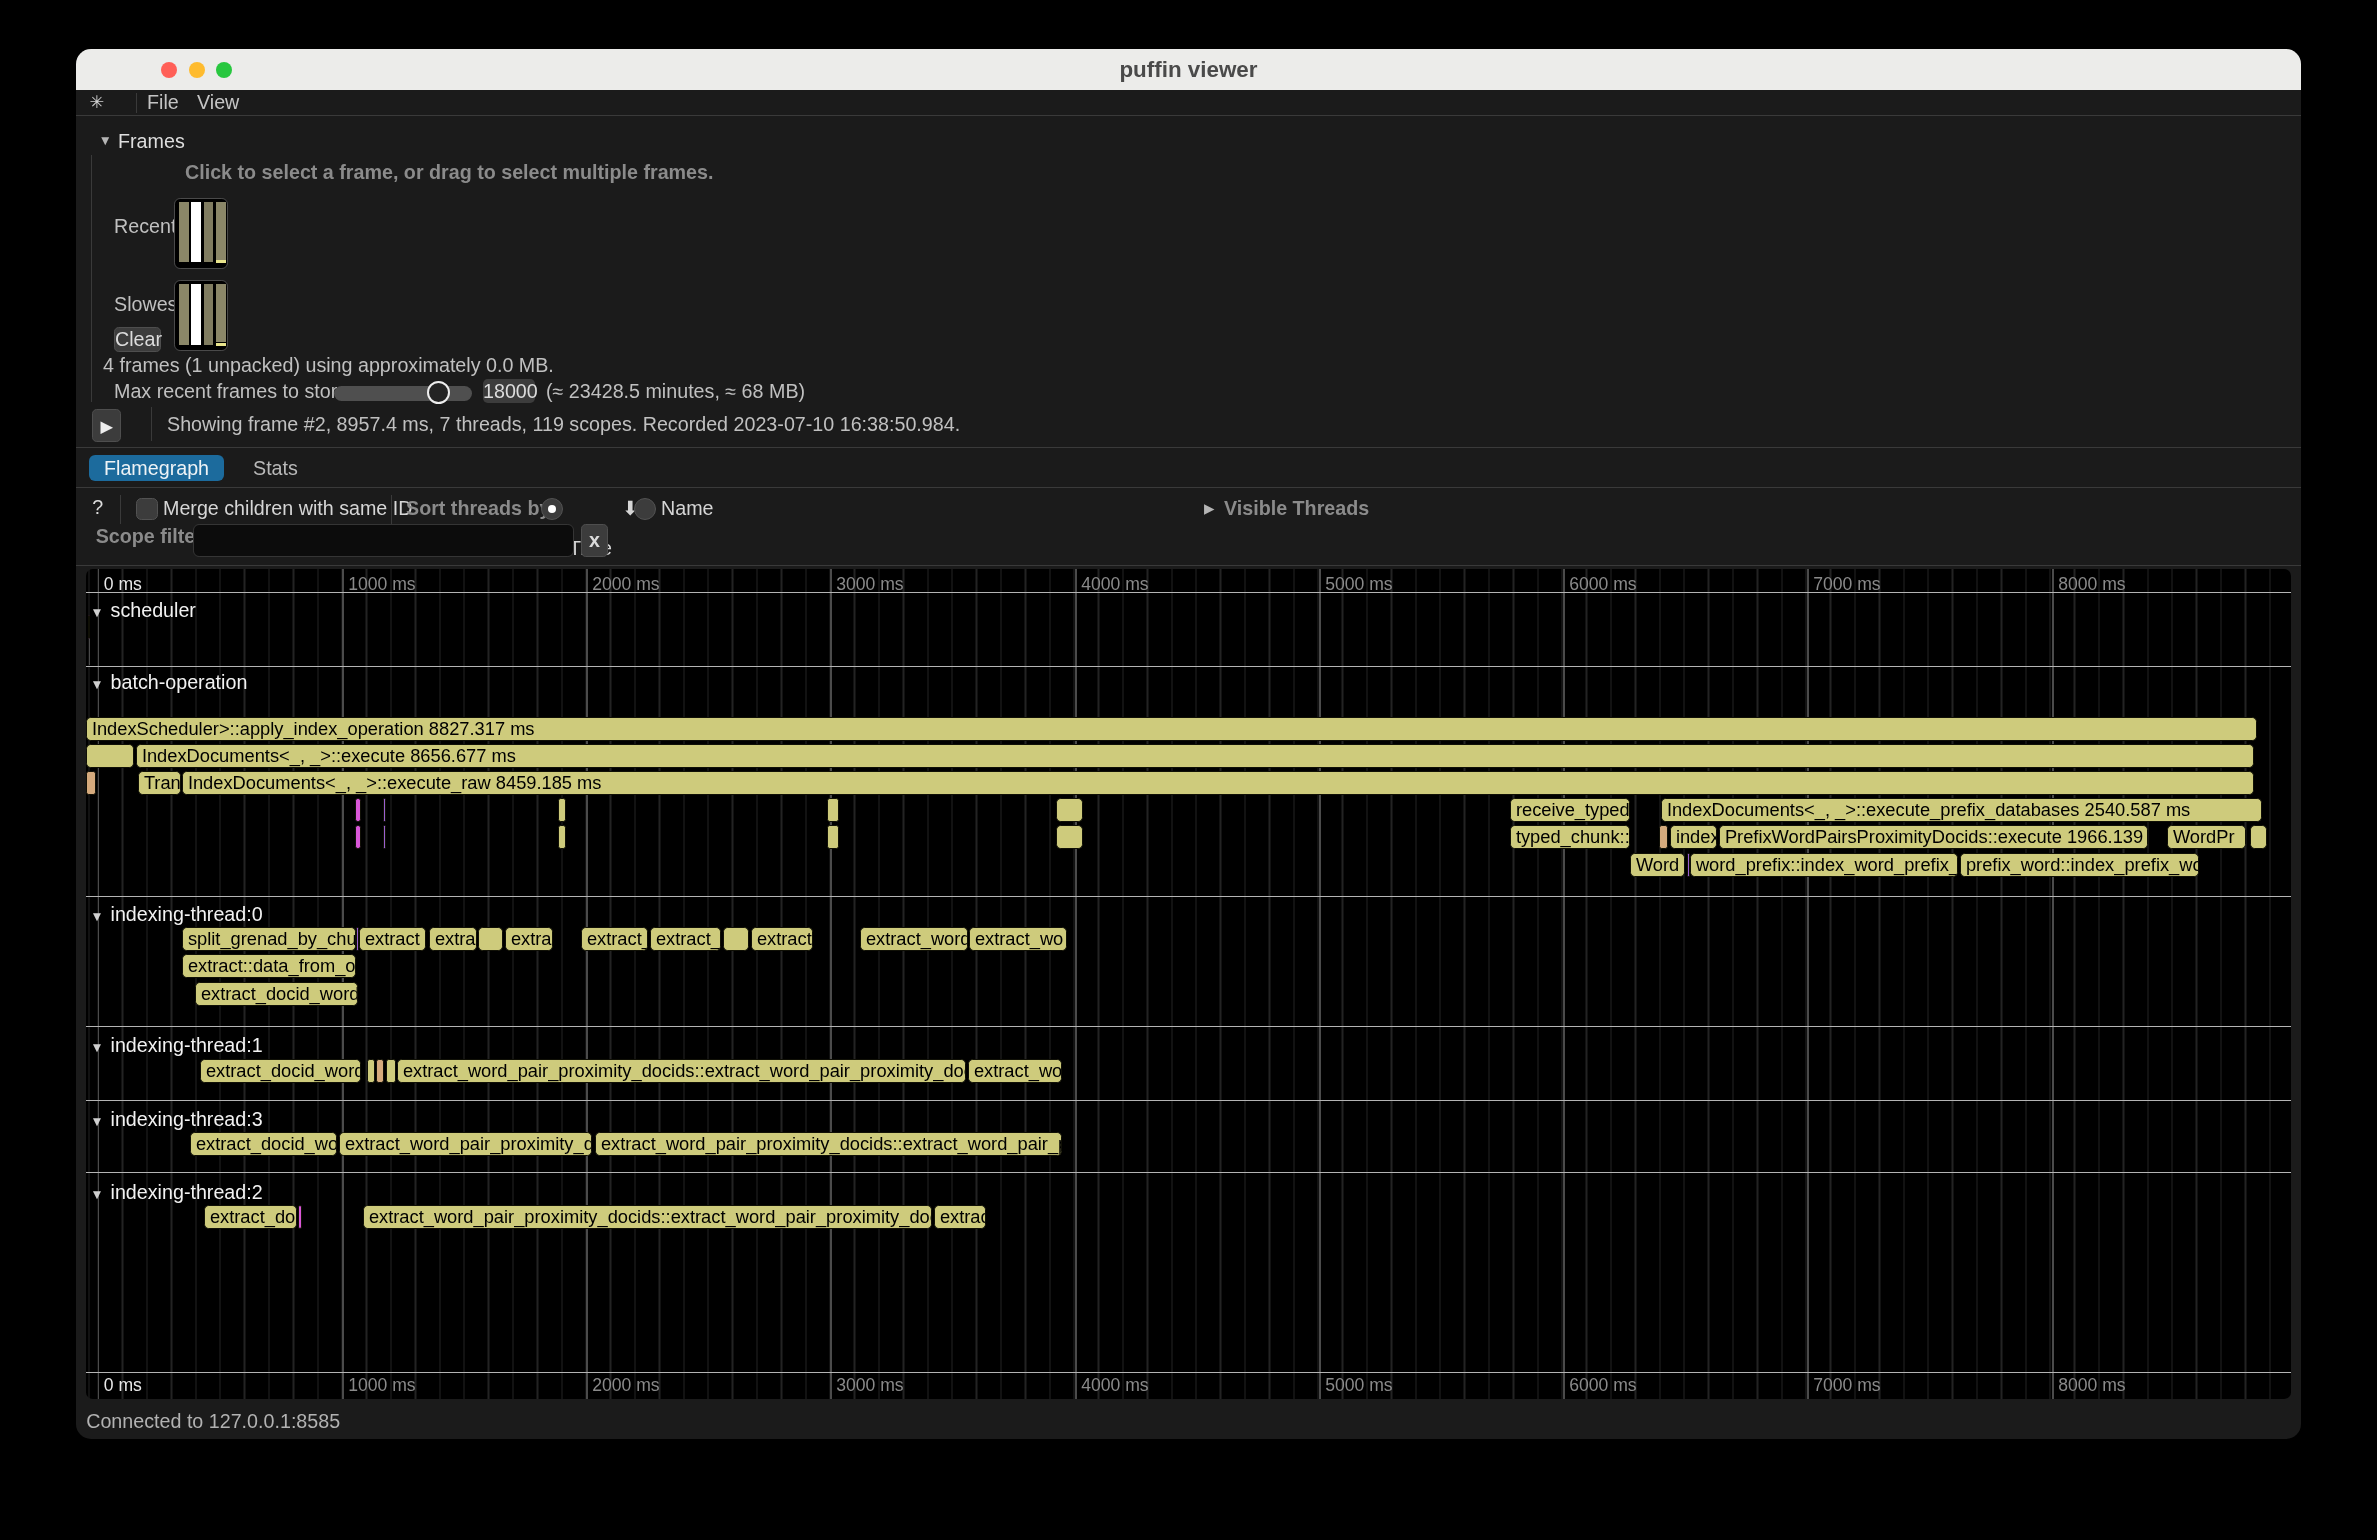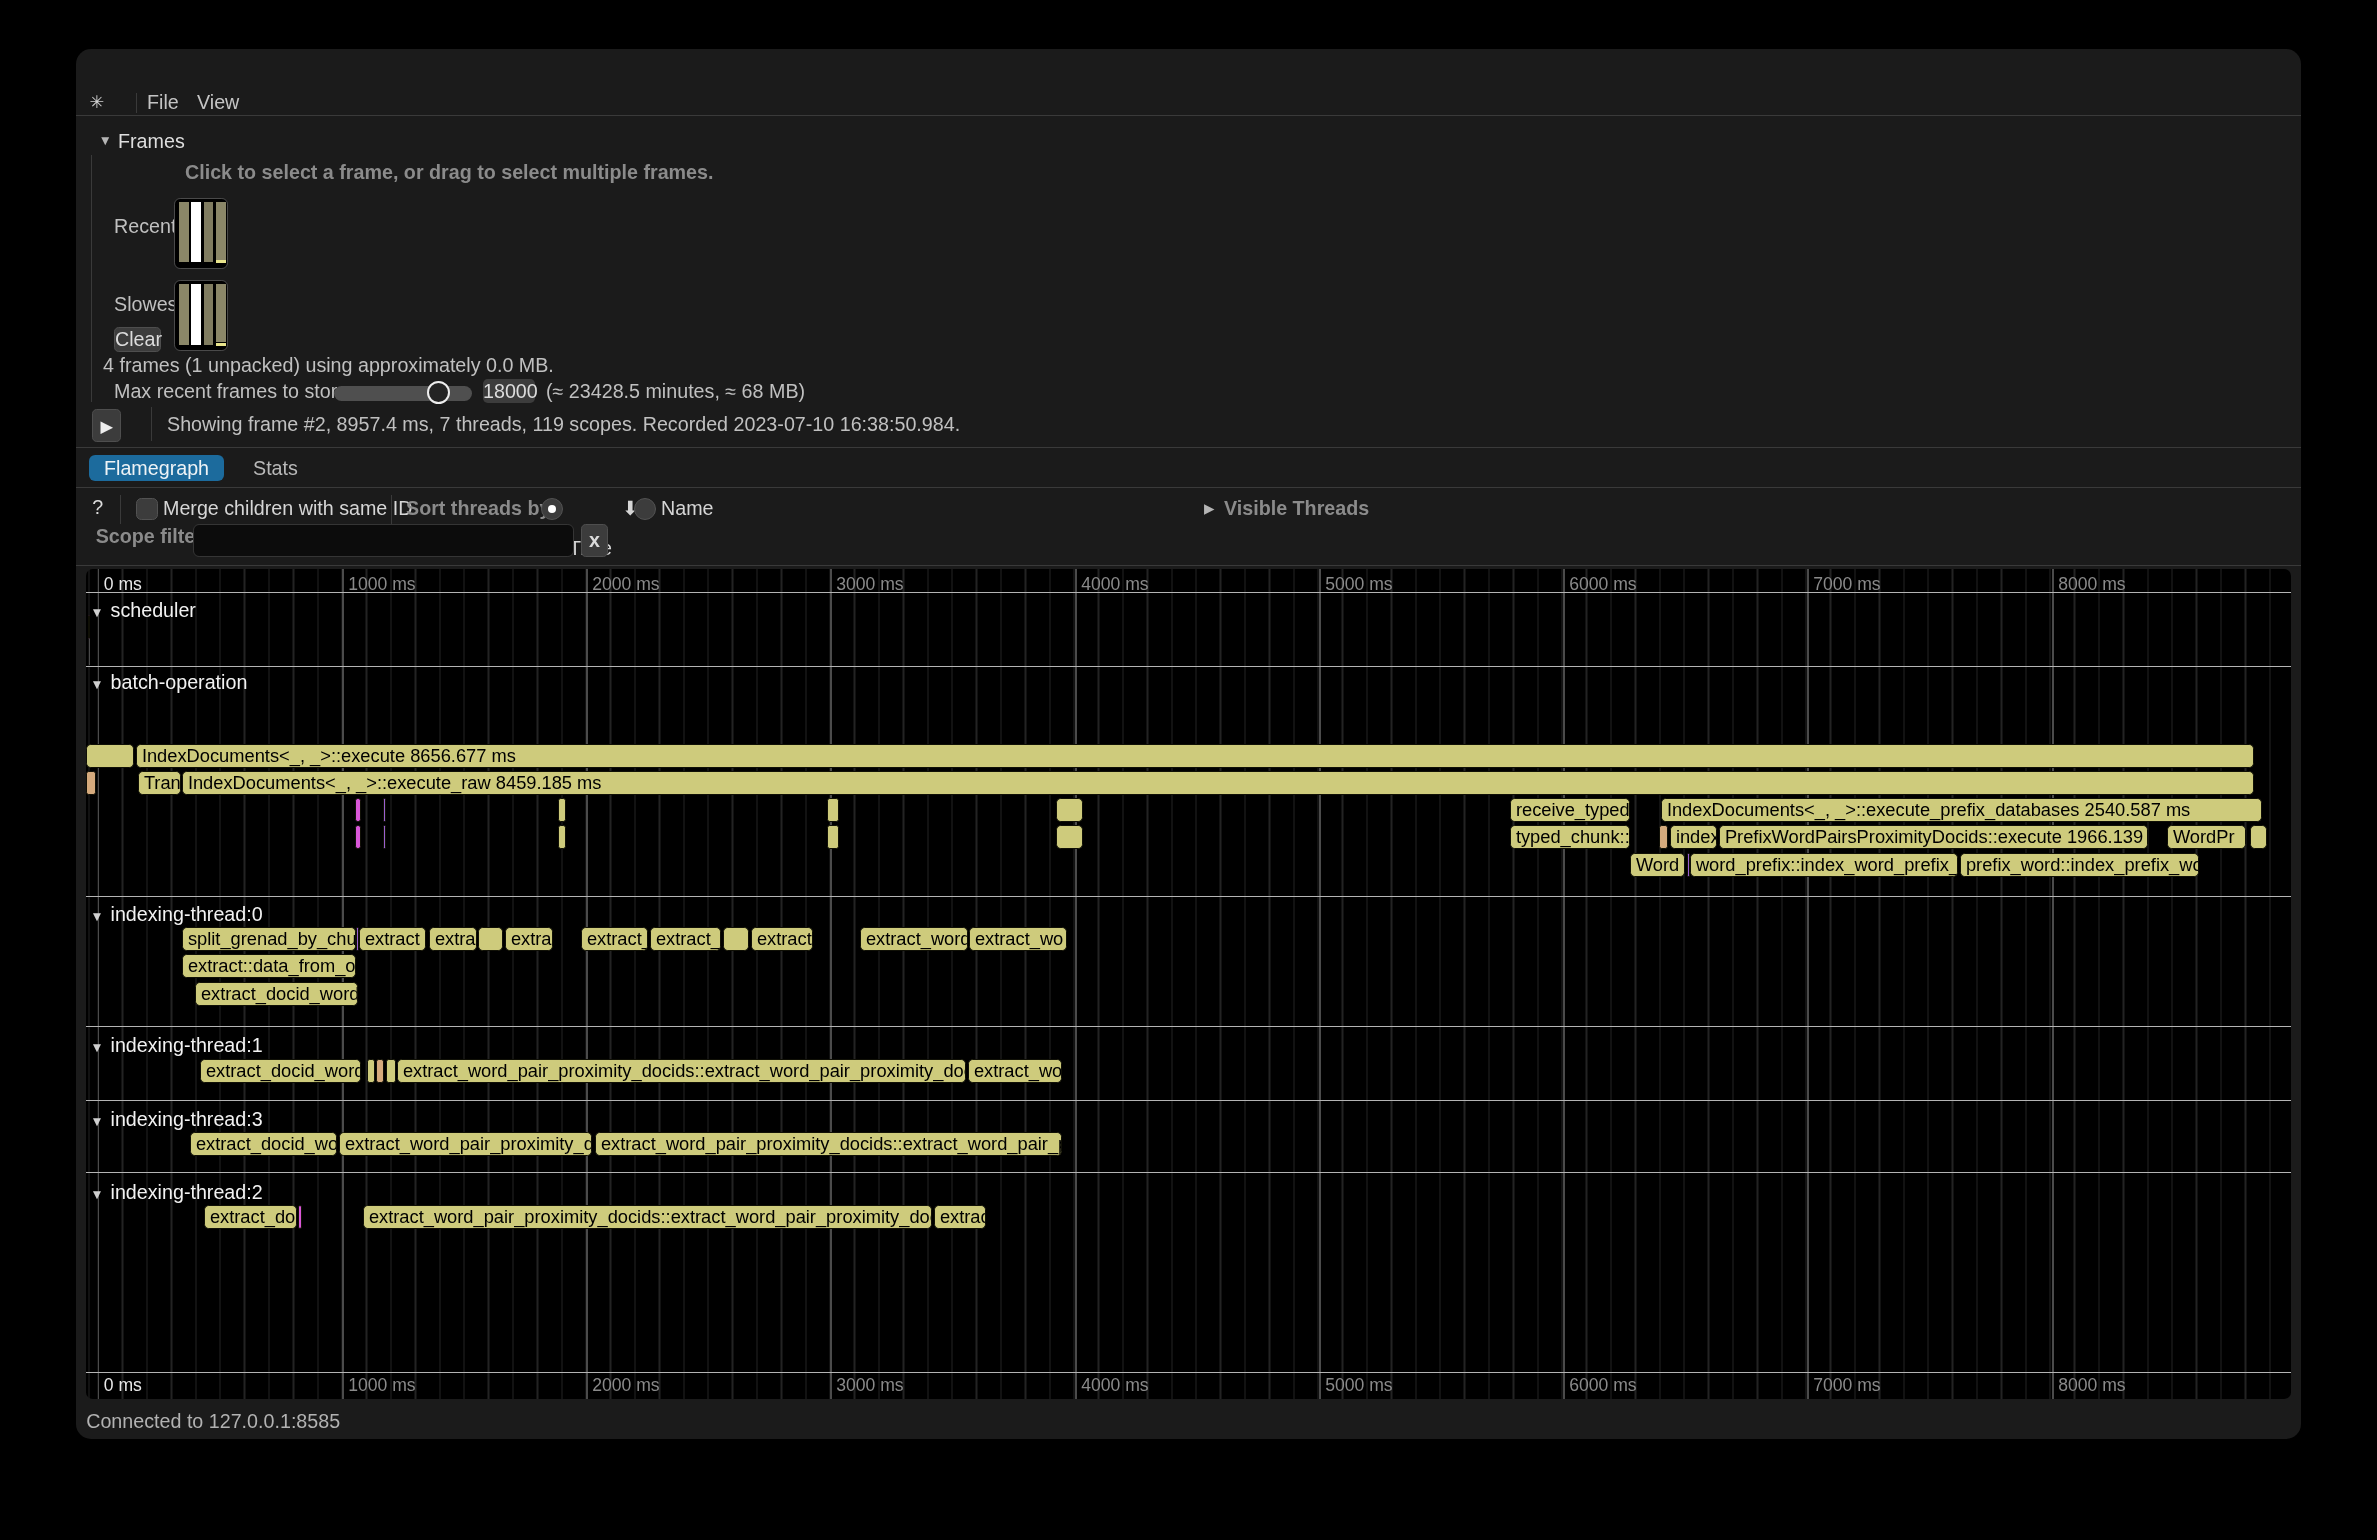--- a/index.html
+++ b/index.html
@@ -56,20 +56,26 @@
   .bar.m{background:#d957d9;}
   .bar.v{background:#9a5fd0;}
   .bar.s{background:#d5aa7d;}
   .statustxt{position:absolute;font-size:19.7px;color:#b2b2b2;}
 </style>
 </head>
 <body>
 
 <div class="win">
 
+  <div class="titlebar">
+    <div class="tl" style="left:85px;background:#ff5f57"></div>
+    <div class="tl" style="left:113px;background:#febb2e"></div>
+    <div class="tl" style="left:140px;background:#28c73f"></div>
+    <div class="title">puffin viewer</div>
+  </div>
 
   <div class="menubar">
     <div class="menuicon">✳</div>
     <div class="vdiv" style="left:60px;top:2.7px;height:20.4px"></div>
     <div id="menu-items">
         <span class="menuitem" style="left: 71px;">File</span>
         <span class="menuitem" style="left: 121px;">View</span>
       </div>
   </div>
 
@@ -173,20 +179,21 @@
       <div class="hsep" style="top: 603px;"></div>
       <div class="hsep" style="top: 803px;"></div>
       <div class="shdr" style="left: 4.1px; top: 30px;"><span class="t">▼</span><span>scheduler</span></div>
       <div style="position: absolute; width: 1.4px; background: rgb(74, 74, 74); left: 2.7px; top: 53px; height: 43px;"></div>
       <div class="shdr" style="left: 4.1px; top: 102px;"><span class="t">▼</span><span>batch-operation</span></div>
       <div class="shdr" style="left: 4.1px; top: 334px;"><span class="t">▼</span><span>indexing-thread:0</span></div>
       <div class="shdr" style="left: 4.1px; top: 465px;"><span class="t">▼</span><span>indexing-thread:1</span></div>
       <div class="shdr" style="left: 4.1px; top: 539px;"><span class="t">▼</span><span>indexing-thread:3</span></div>
       <div class="shdr" style="left: 4.1px; top: 612px;"><span class="t">▼</span><span>indexing-thread:2</span></div>
       <div class="bar m small" title="" style="left: 1.4px; top: 46px; width: 2.7px;"></div>
+      <div class="bar" title="IndexScheduler&gt;::apply_index_operation 8827.317 ms" style="left: 0px; top: 148px; width: 2171px;">IndexScheduler&gt;::apply_index_operation 8827.317 ms</div>
       <div class="bar" title="" style="left: 0px; top: 175px; width: 48px;"></div>
       <div class="bar" title="IndexDocuments&lt;_, _&gt;::execute 8656.677 ms" style="left: 50px; top: 175px; width: 2118px;">IndexDocuments&lt;_, _&gt;::execute 8656.677 ms</div>
       <div class="bar s small" title="" style="left: 0px; top: 202px; width: 9.5px;"></div>
       <div class="bar" title="Trans" style="left: 52px; top: 202px; width: 43px;">Trans</div>
       <div class="bar" title="IndexDocuments&lt;_, _&gt;::execute_raw 8459.185 ms" style="left: 96px; top: 202px; width: 2072px;">IndexDocuments&lt;_, _&gt;::execute_raw 8459.185 ms</div>
       <div class="bar m small" title="" style="left: 269px; top: 229px; width: 6.1px;"></div>
       <div class="bar v small" title="" style="left: 297px; top: 229px; width: 2.7px;"></div>
       <div class="bar small" title="" style="left: 472px; top: 229px; width: 7.5px;"></div>
       <div class="bar small" title="" style="left: 741px; top: 229px; width: 11.5px;"></div>
       <div class="bar" title="" style="left: 970px; top: 229px; width: 26.5px;"></div>

